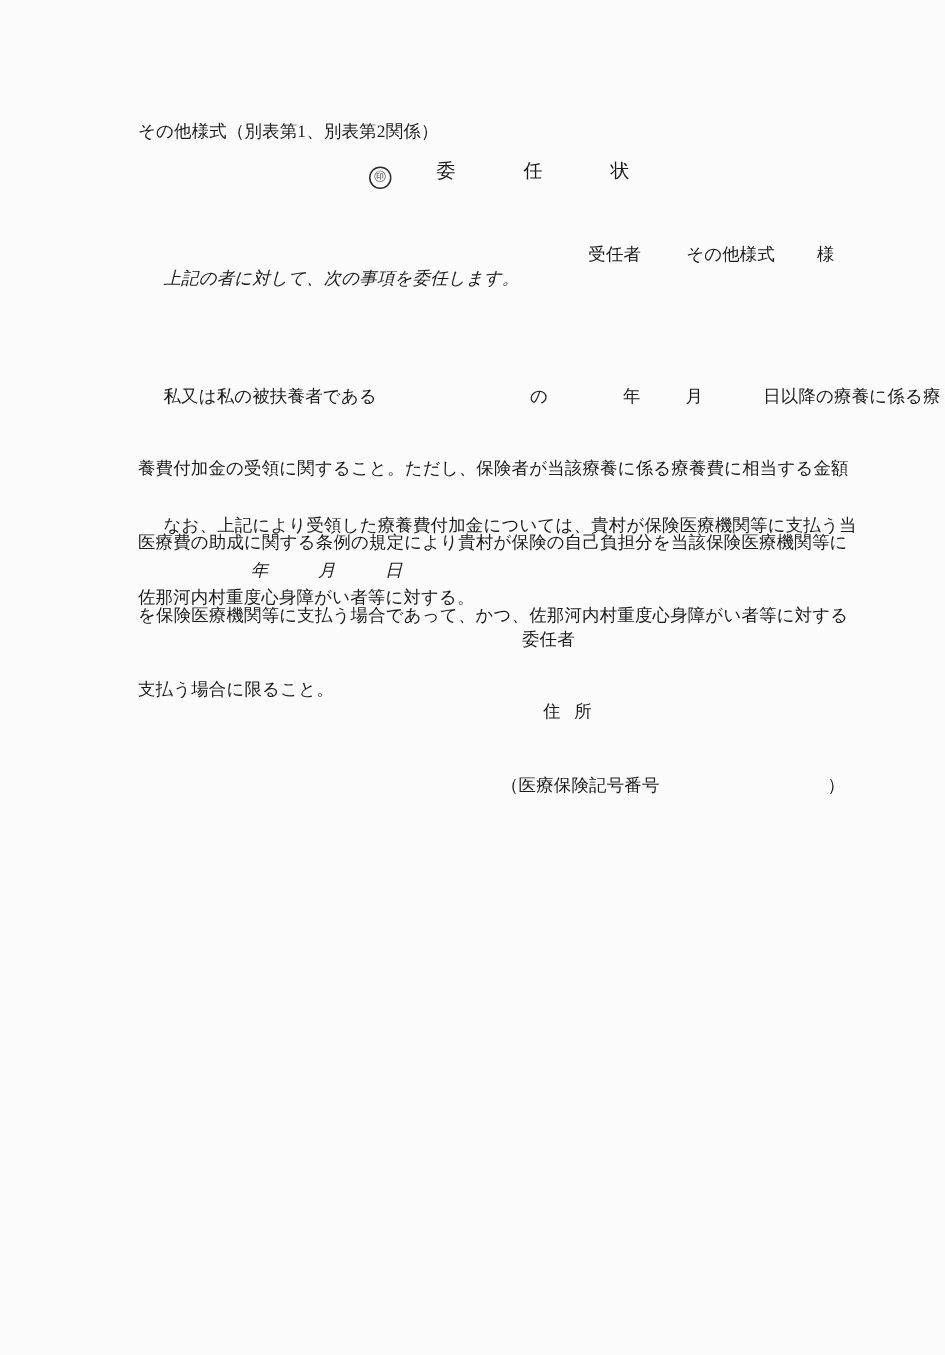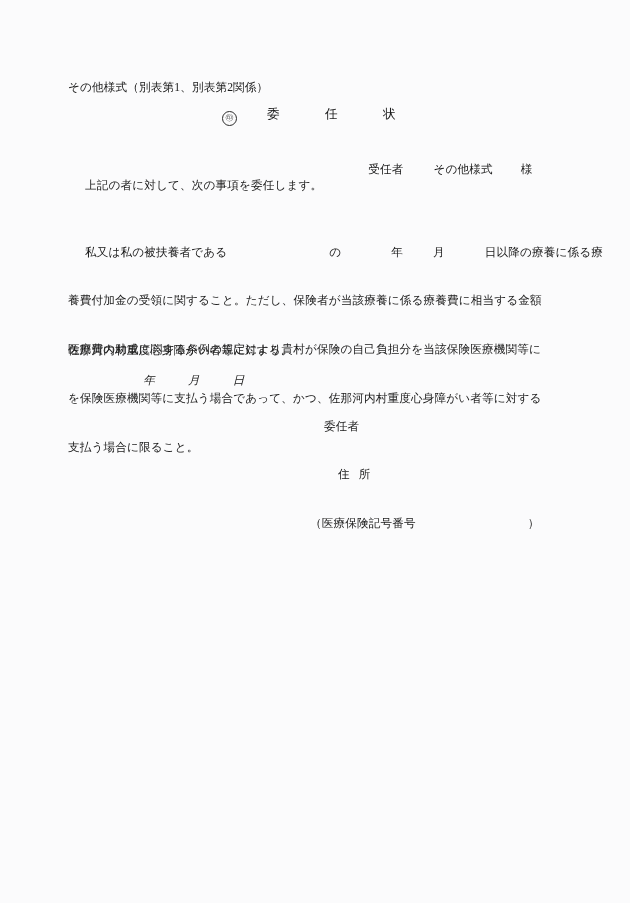--- a/index.html
+++ b/index.html
@@ -23,20 +23,21 @@
     inset: 0;
   }
 
   
   .tx {
     position: absolute;
     white-space: pre;
     font-size: 11.6px;
     line-height: 16.3px;
     letter-spacing: 0.15px;
+    margin-left: 24px;
   }
 
   
   #form-code {
     left: 68px;
     top: 80px;
   }
 
   
   #title-row {
@@ -74,26 +75,27 @@
     left: 356px;
     top: 146px;
   }
   #addressee .gap1 { display: inline-block; width: 30px; }
   #addressee .gap2 { display: inline-block; width: 28px; }
 
   
   #lead {
     left: 85px;
     top: 178px;
+    font-style: italic;
   }
 
   
   #body-1 {
     left: 68px;
-    top: 212px;
+    top: 224px;
     width: 500px;
   }
   #body-1 .ln { display: block; }
   #body-1 .ind { display: inline-block; width: 17px; }
   #body-1 .bl-name { display: inline-block; width: 102px; }
   #body-1 .bl-y    { display: inline-block; width: 50px; }
   #body-1 .bl-m    { display: inline-block; width: 30px; }
   #body-1 .bl-d    { display: inline-block; width: 40px; }
 
   
@@ -147,20 +149,21 @@
 
   <div class="tx" id="body-1">
     <span class="ln"><span class="ind"></span><span>私又は私の被扶養者である</span><span class="bl-name"></span><span>の</span><span class="bl-y"></span><span>年</span><span class="bl-m"></span><span>月</span><span class="bl-d"></span><span>日以降の療養に係る療</span></span>
     <span class="ln">養費付加金の受領に関すること。ただし、保険者が当該療養に係る療養費に相当する金額</span>
     <span class="ln">医療費の助成に関する条例の規定により貴村が保険の自己負担分を当該保険医療機関等に</span>
     <span class="ln">を保険医療機関等に支払う場合であって、かつ、佐那河内村重度心身障がい者等に対する</span>
     <span class="ln">支払う場合に限ること。</span>
   </div>
 
   <div class="tx" id="body-2">
+    <span class="ln"><span class="ind"></span><span>なお、上記により受領した療養費付加金については、貴村が保険医療機関等に支払う当</span></span>
     <span class="ln">佐那河内村重度心身障がい者等に対する。</span>
   </div>
 
   <div class="tx" id="date-line">
     <span>年</span><span class="sp-y"></span><span>月</span><span class="sp-m"></span><span>日</span>
   </div>
 
   <div class="tx" id="signature">
     <span class="srow"><span class="pad1"></span><span>委任者</span></span>
     <span class="srow"><span class="pad2"></span><span>住</span><span class="midsp"></span><span>所</span></span>

